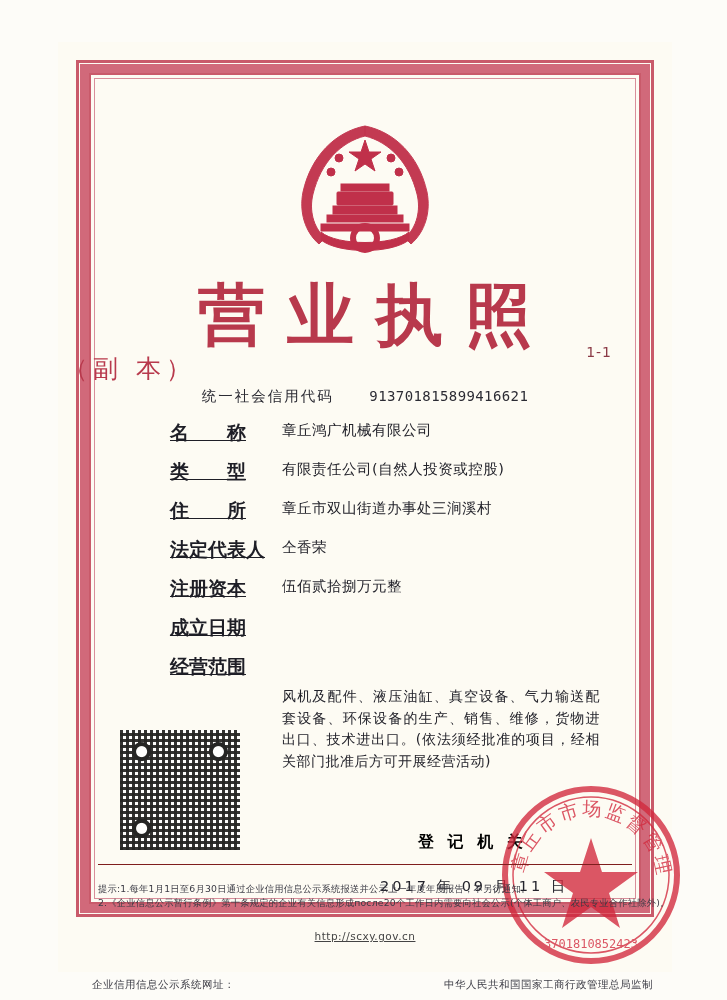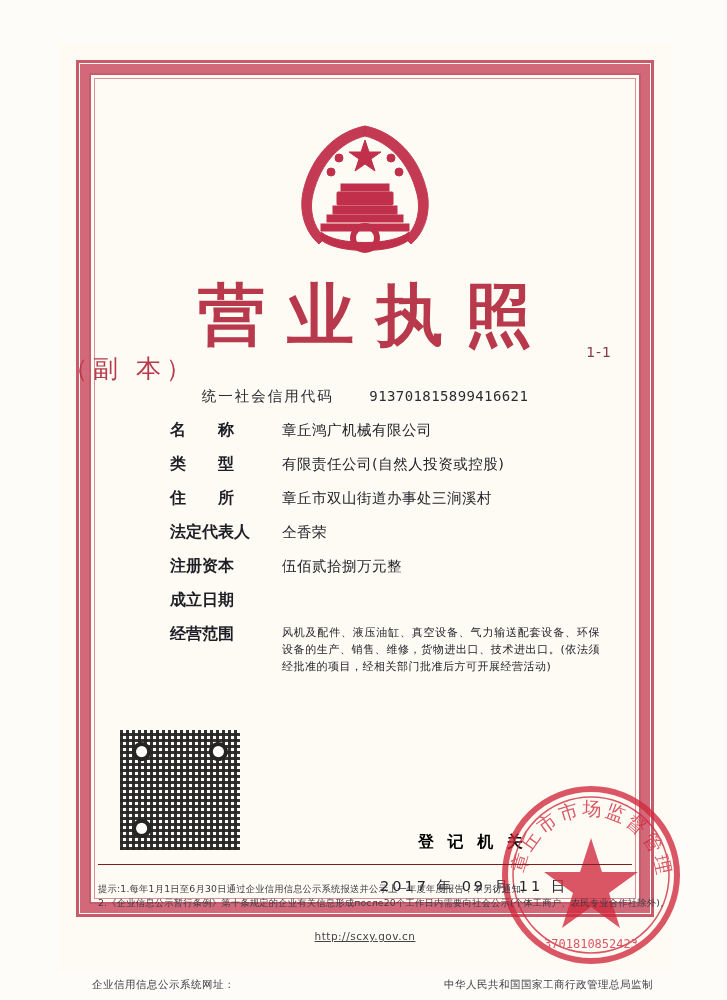--- a/index.html
+++ b/index.html
@@ -148,40 +148,42 @@
     width: 430px;
   }
   .field-row {
     display: flex;
     align-items: flex-start;
     margin-bottom: 13px;
   }
   .field-label {
     width: 112px;
     flex: 0 0 112px;
-    font-size: 16px;
+    font-size: 19px;
     color: #1e1e26;
     font-weight: bold;
     font-family: "DejaVu Sans", "Liberation Sans", sans-serif;
     letter-spacing: 0px;
     display: flex;
     justify-content: space-between;
+    text-decoration: underline;
   }
   .field-value {
     flex: 1;
     font-size: 14.5px;
     color: #23232b;
     line-height: 1.45;
     letter-spacing: 0.5px;
     font-family: "DejaVu Sans", "Liberation Sans", sans-serif;
   }
   .field-value.small {
-    font-size: 11px;
+    font-size: 14px;
     line-height: 1.55;
     text-align: justify;
+    margin-top: 32px;
   }
   .field-row.scope { margin-top: 4px; }
 
   
   .qr {
     position: absolute;
     left: 62px;
     top: 688px;
     width: 120px;
     height: 120px;

